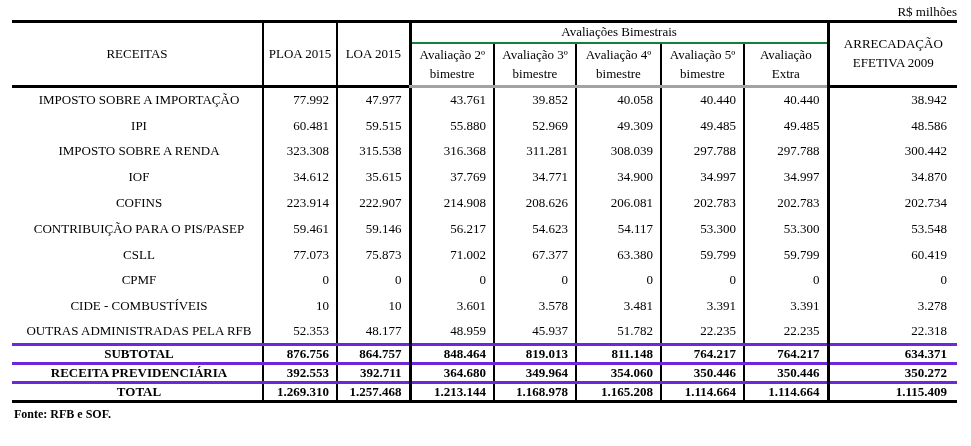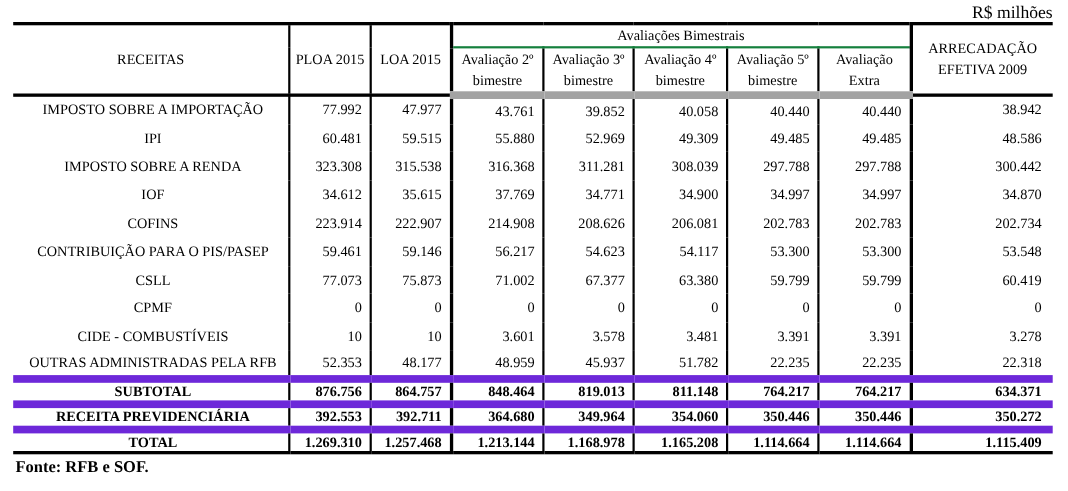--- a/index.html
+++ b/index.html
@@ -7,21 +7,21 @@
   body {
     width: 971px; height: 446px;
     font-family: "Liberation Serif", serif;
     color: #000;
     overflow: hidden;
   }
   .page { position: relative; width: 971px; height: 446px; padding: 3px 14px 0 12px; }
   .unit-label {
     width: 945px;
     text-align: right;
-    font-size: 16px;
+    font-size: 13px;
     height: 17px;
     line-height: 17px;
   }
   table.revenue-table {
     border-collapse: collapse;
     table-layout: fixed;
     width: 945px;
     border-top: 3px solid #000;
   }
   thead th {
@@ -30,42 +30,42 @@
     text-align: center;
     vertical-align: middle;
     line-height: 1.45;
   }
   tr.group-row th { height: 19px; }
   th.group-cell { border-bottom: 4px solid #15803d; }
   tr.subhead-row th { height: 44px; }
   thead tr.group-row > th { border-bottom-width: 2px; }
   table.revenue-table thead { border-bottom: 3px solid #000; }
   thead th[rowspan] { border-bottom: 3px solid #000; }
-  tr.subhead-row th { border-bottom: 7px solid #a3a3a3; }
+  tr.subhead-row th { border-bottom: 3px solid #a3a3a3; }
 
   
   .c1, .c2, .c4, .c5, .c6, .c7 { border-left: 2px solid #000; }
   .c3, .c8 { border-left: 3px solid #000; }
 
   tbody td { font-size: 13px; vertical-align: middle; }
   tr.data-row td { height: 25.8px; }
   td.label { text-align: center; padding-left: 4px; }
   td.num { text-align: right; padding-right: 7px; }
   td.num.c8 { padding-right: 10px; }
   tr.summary-row td {
     font-weight: bold;
     height: 14px;
-    border-top: 7px solid #6d28d9;
+    border-top: 3px solid #6d28d9;
   }
   tr.summary-row:first-of-type td { border-top-width: 3px; }
   tr.summary-row:last-child td { border-bottom: 3px solid #000; margin-top: 12px; }
   .source {
     margin-top: 4px;
     padding-left: 2px;
-    font-size: 15px;
+    font-size: 12px;
     font-weight: bold;
   }
 </style>
 </head>
 <body>
 
 <div class="page">
 
   <div class="unit-label">R$ milhões</div>
 

